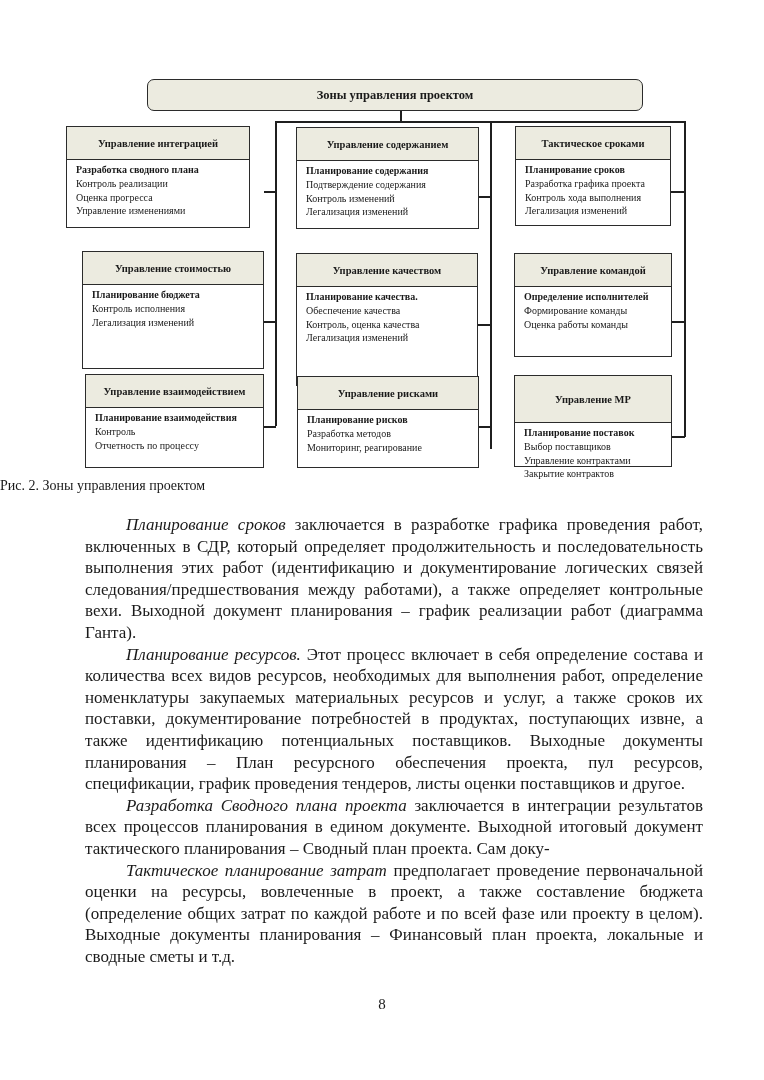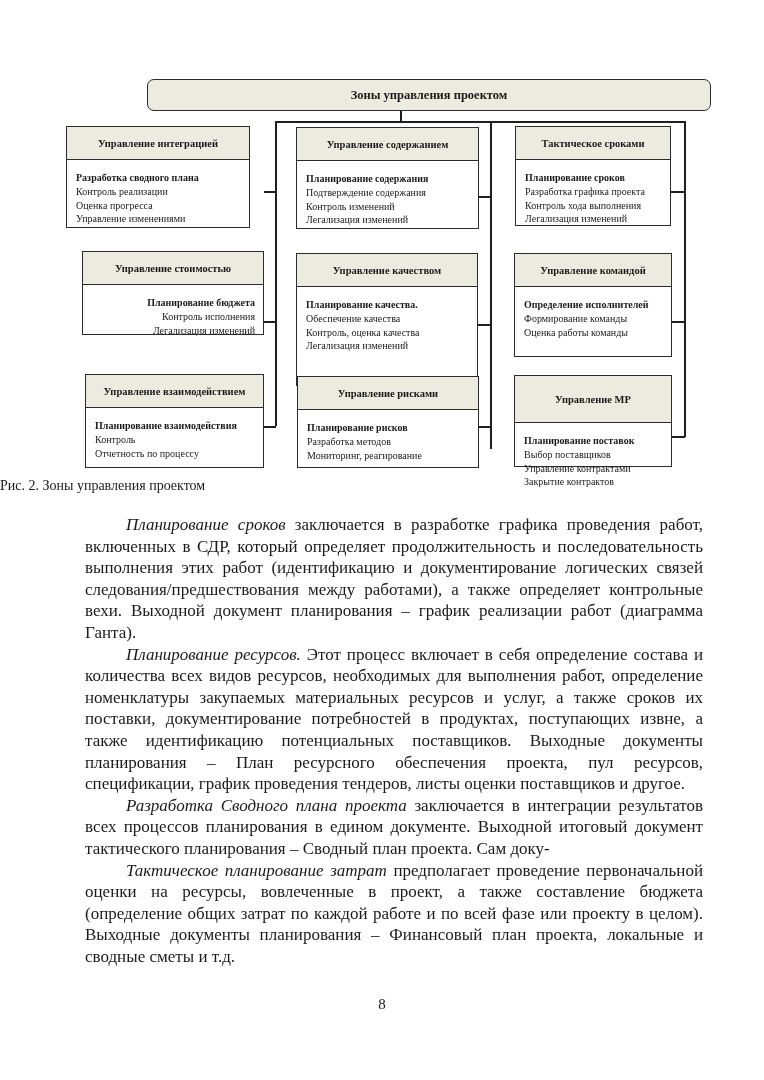--- a/index.html
+++ b/index.html
@@ -1,33 +1,33 @@
 <!DOCTYPE html>
 <html><head>
   <meta charset="utf-8">
   <style>
     html, body { margin: 0; padding: 0; background: #ffffff; }
     body { width: 764px; height: 1080px; position: relative; overflow: hidden;
            font-family: "Liberation Serif", "DejaVu Serif", serif; color: #1a1a1a; }
 
     .diagram { position: absolute; left: 0; top: 0; width: 764px; height: 480px; }
-    .root-box { position: absolute; left: 147px; top: 79px; width: 564px; height: 32px;
+    .root-box { position: absolute; left: 147px; top: 79px; width: 496px; height: 32px;
                 background: #ecebe0; border: 1.5px solid #2b2b2b; border-radius: 7px;
                 display: flex; align-items: center; justify-content: center;
                 font-weight: bold; font-size: 12.5px; box-sizing: border-box; }
 
     .line { position: absolute; background: #1f1f1f; }
 
     .zone { position: absolute; border: 1.5px solid #2b2b2b; background: #fff; box-sizing: border-box; }
     .zone-head { background: #ecebe0; border-bottom: 1.5px solid #2b2b2b; height: 33px;
                  display: flex; align-items: center; justify-content: center;
                  font-weight: bold; font-size: 10.5px; box-sizing: border-box; }
     .zone-body { padding: 3px 8px 4px 9px; font-size: 10px; line-height: 13.8px; }
     .zone-body .item { display: block; white-space: nowrap; }
-    .zone-body .item.lead { font-weight: bold; margin-top: 8px; }
+    .zone-body .item.lead { font-weight: bold; }
 
     .caption { position: absolute; top: 478px; left: 0; width: 764px; font-size: 14px; }
 
     .text-block { position: absolute; left: 85px; width: 618px; font-size: 17px; line-height: 21.6px;
                   text-align: justify; }
     .para { margin: 0; text-indent: 41px; }
     .para .lead-it { font-style: italic; }
     .page-number { position: absolute; top: 996px; left: 0; width: 764px; text-align: center; font-size: 15px; }
   </style>
 </head>
@@ -75,21 +75,21 @@
   <div class="zone" style="left:515px; top:126px; width:156px; height:100px;">
     <div class="zone-head">Тактическое сроками</div>
     <div class="zone-body">
       <span class="item lead">Планирование сроков</span>
       <span class="item">Разработка графика проекта</span>
       <span class="item">Контроль хода выполнения</span>
       <span class="item">Легализация изменений</span>
     </div>
   </div>
 
-  <div class="zone" style="left:82px; top:251px; width:182px; height:84px;text-align:right;">
+  <div class="zone" style="left:82px; top:251px; width:182px; height:118px;">
     <div class="zone-head">Управление стоимостью</div>
     <div class="zone-body">
       <span class="item lead">Планирование бюджета</span>
       <span class="item">Контроль исполнения</span>
       <span class="item">Легализация изменений</span>
     </div>
   </div>
   <div class="zone" style="left:296px; top:253px; width:182px; height:133px;">
     <div class="zone-head">Управление качеством</div>
     <div class="zone-body">

